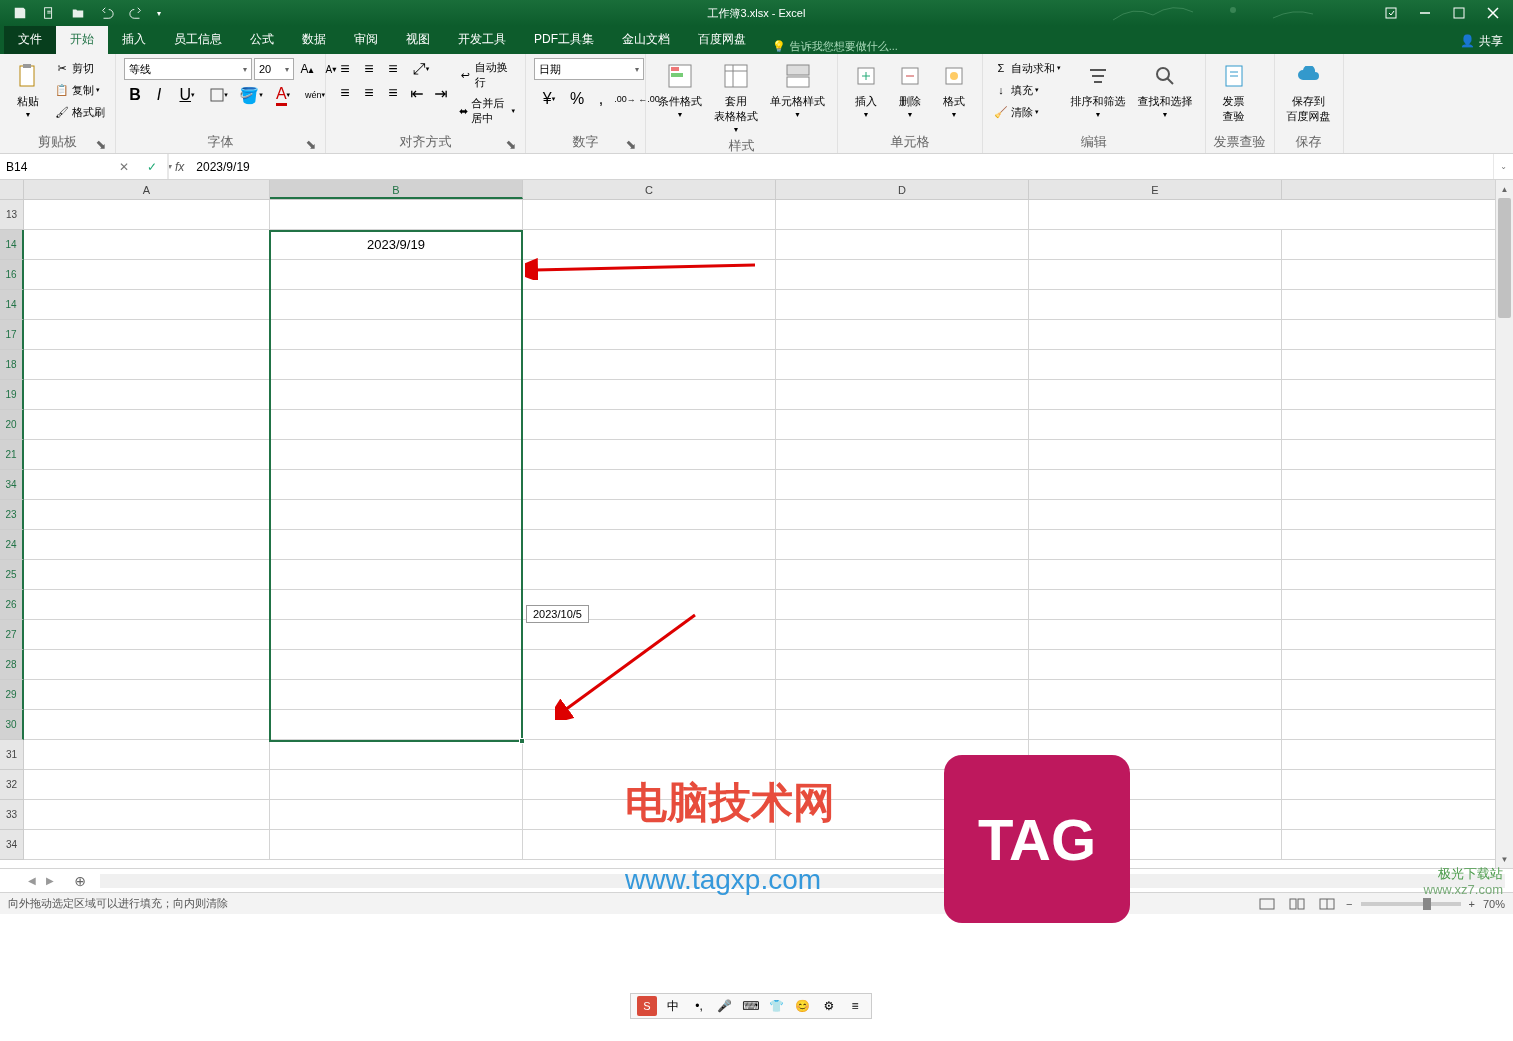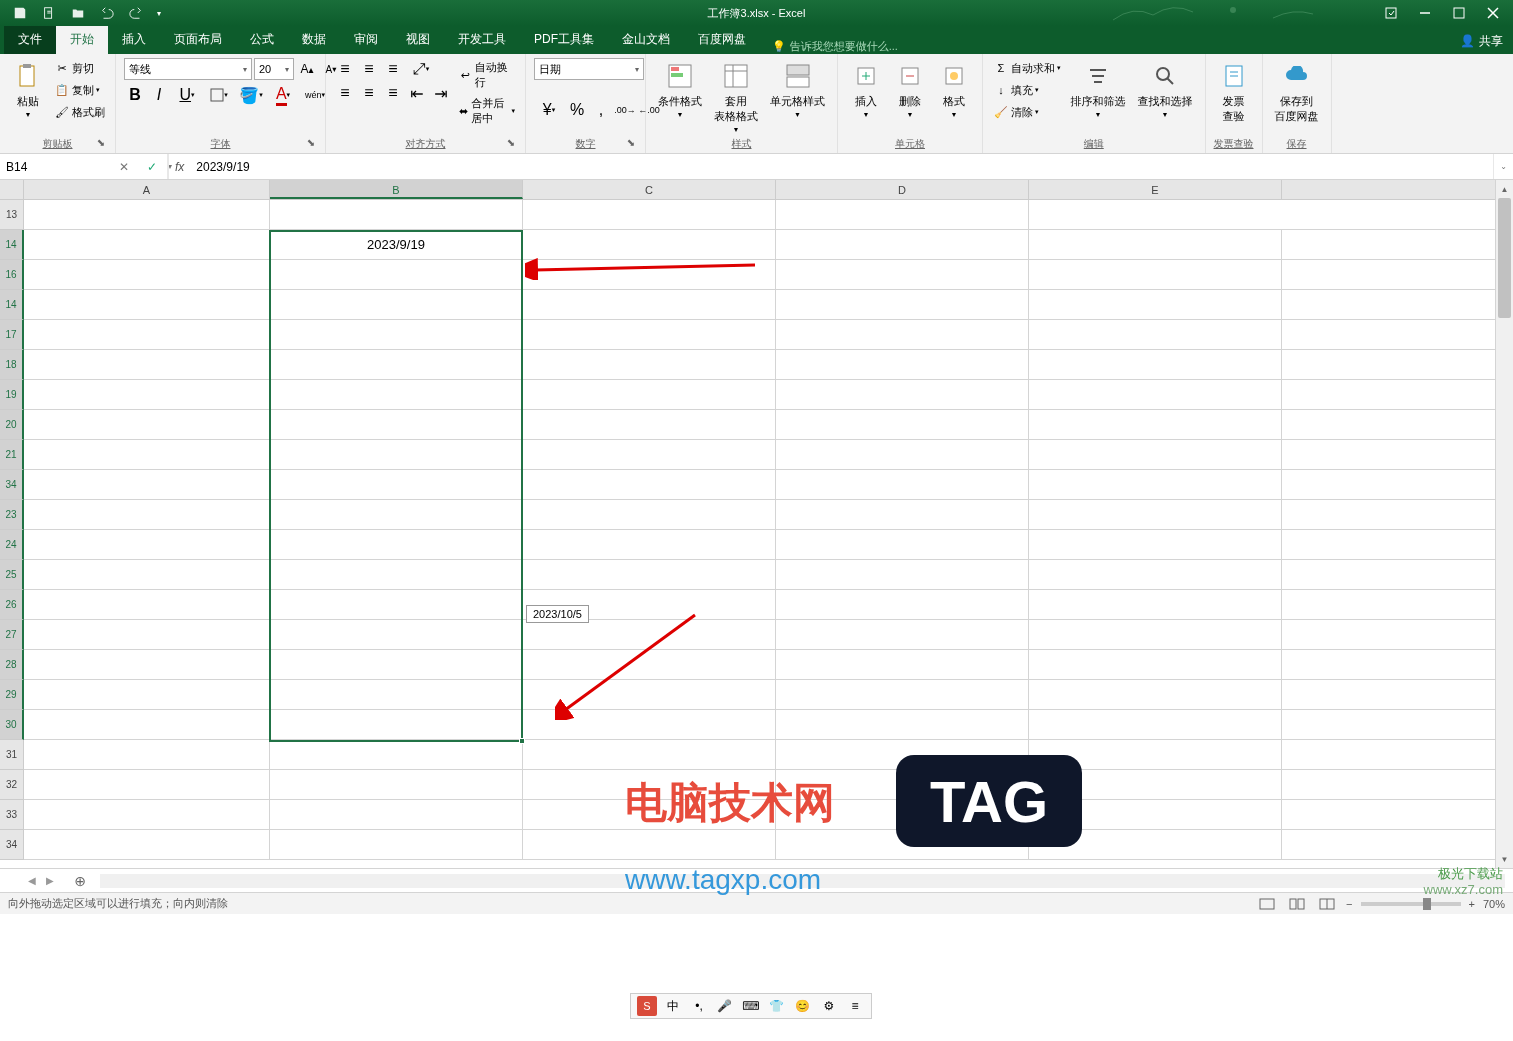--- a/index.html
+++ b/index.html
@@ -19,21 +19,21 @@
 .rtab { padding: 6px 14px; color: #fff; font-size: 12px; cursor: pointer; }
 .rtab.file { background: #073e1d; }
 .rtab.active { background: #f3f3f3; color: #217346; }
 .tell-me { margin-left: 12px; color: #a8d8b8; font-size: 11px; display: flex; align-items: center; gap: 4px; }
 .share-btn { margin-left: auto; padding: 4px 10px; color: #fff; font-size: 12px; cursor: pointer; }
 
 
 .ribbon { height: 100px; background: #f3f3f3; border-bottom: 1px solid #d4d4d4; display: flex; }
 .rgroup { border-right: 1px solid #e1e1e1; padding: 4px 8px 2px 8px; display: flex; flex-direction: column; justify-content: space-between; }
 .rgroup-content { display: flex; align-items: flex-start; gap: 4px; flex: 1; }
-.rgroup-label { text-align: center; font-size: 10px; color: #666; padding-top: 2px; position: relative; text-decoration: underline; }
+.rgroup-label { text-align: center; font-size: 13px; color: #666; padding-top: 2px; position: relative; }
 .dlg-launcher { position: absolute; right: 0; bottom: 2px; width: 12px; height: 12px; cursor: pointer; }
 
 .big-btn { display: flex; flex-direction: column; align-items: center; gap: 2px; padding: 2px 4px; cursor: pointer; font-size: 11px; }
 .big-btn-icon { width: 32px; height: 32px; display: flex; align-items: center; justify-content: center; }
 .small-row { display: flex; align-items: center; gap: 2px; font-size: 11px; padding: 2px; cursor: pointer; }
 .small-icon { width: 16px; height: 16px; display: inline-flex; align-items: center; justify-content: center; }
 .vstack { display: flex; flex-direction: column; gap: 2px; }
 .hstack { display: flex; gap: 2px; align-items: center; }
 
 .combo { height: 22px; border: 1px solid #ababab; background: #fff; font-size: 11px; padding: 0 4px; display: flex; align-items: center; justify-content: space-between; cursor: pointer; }
@@ -97,21 +97,21 @@
 .zoom-thumb { position: absolute; width: 8px; height: 12px; background: #888; top: -4px; left: 62px; }
 
 
 .ime-bar { position: absolute; bottom: 22px; left: 630px; height: 26px; background: #f8f8f8; border: 1px solid #ccc; display: flex; align-items: center; gap: 6px; padding: 0 6px; font-size: 12px; }
 .ime-icon { width: 20px; height: 20px; background: #d94b3a; color: #fff; display: flex; align-items: center; justify-content: center; font-size: 11px; border-radius: 2px; }
 .ime-item { width: 20px; display: flex; align-items: center; justify-content: center; cursor: pointer; }
 
 
 .watermark-text { position: absolute; font-size: 42px; font-weight: bold; color: #e74c3c; }
 .watermark-url { position: absolute; font-size: 28px; color: #3498db; }
-.watermark-tag { position: absolute; width: 186px; height: 92px; background: #0f172a; border-radius: 18px; display: flex; align-items: center; justify-content: center; color: #fff; font-size: 58px; font-weight: bold; }
+.watermark-tag { position: absolute; width: 186px; height: 168px; background: #be185d; border-radius: 18px; display: flex; align-items: center; justify-content: center; color: #fff; font-size: 58px; font-weight: bold; margin-left: 48px; }
 .watermark-small { position: absolute; font-size: 13px; color: #4a9b4a; }
 
 .leaf-deco { position: absolute; top: 0; right: 120px; width: 300px; height: 26px; opacity: 0.3; }
 </style>
 </head>
 <body>
 
 <div class="titlebar">
   <div class="qat">
     <div class="qat-btn">
@@ -172,21 +172,21 @@
           <path d="M1 1l10 10M11 1L1 11" stroke="#fff" stroke-width="1.5"></path>
         </svg>
       </div>
   </div>
 </div>
 
 <div class="ribbon-tabs">
   <div class="rtab file">文件</div>
   <div class="rtab active">开始</div>
   <div class="rtab">插入</div>
-  <div class="rtab">页面布局</div>
+  <div class="rtab">员工信息</div>
   <div class="rtab">公式</div>
   <div class="rtab">数据</div>
   <div class="rtab">审阅</div>
   <div class="rtab">视图</div>
   <div class="rtab">开发工具</div>
   <div class="rtab">PDF工具集</div>
   <div class="rtab">金山文档</div>
   <div class="rtab">百度网盘</div>
   <div class="tell-me">
     <span>💡</span>
@@ -305,21 +305,21 @@
             <span class="small-icon">⬌</span>
             <span>合并后居中</span>
             <span style="font-size:7px">▾</span>
           </div>
       </div>
     </div>
     <div class="rgroup-label"><span>对齐方式</span><span class="dlg-launcher">⬊</span></div>
   </div>
 
   <div class="rgroup" style="width:120px">
-    <div class="rgroup-content vstack" style="gap:19px">
+    <div class="rgroup-content vstack" style="gap:8px">
       <div class="combo" style="width:110px">
           <span>日期</span>
           <span class="arrow">▾</span>
         </div>
       <div class="hstack">
         <div class="icon-btn split">¥<span style="font-size:7px">▾</span></div>
         <div class="icon-btn">%</div>
         <div class="icon-btn">,</div>
         <div class="icon-btn" style="font-size:9px">.00→</div>
         <div class="icon-btn" style="font-size:9px">←.00</div>

